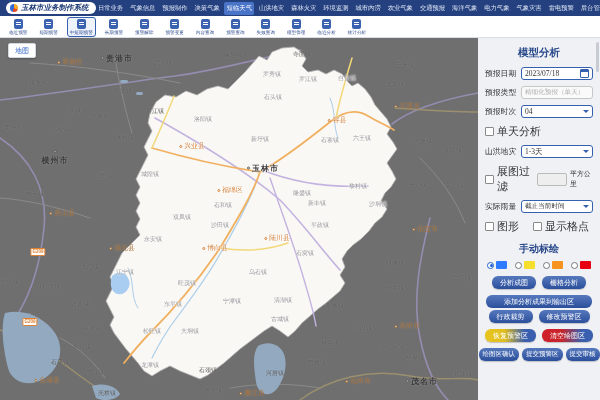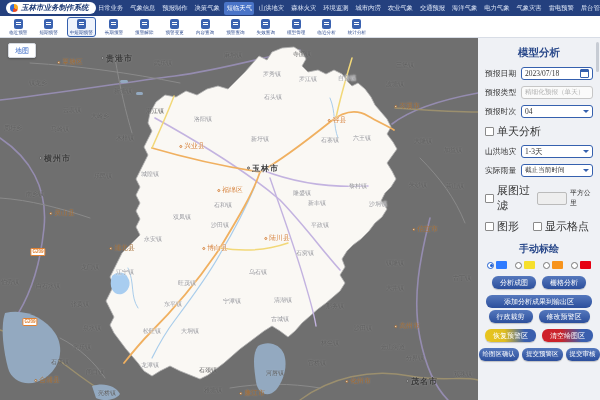--- a/index.html
+++ b/index.html
@@ -197,21 +197,21 @@
         <path d="M152,110 C160,92 168,74 174,58" stroke="#f2d878" stroke-width="1.5"></path>
       </g>
 
       <path d="M112,238 C118,232 126,234 128,240 C132,246 128,254 122,256 C114,258 108,250 112,238 Z" fill="#a8cdf0"></path>
     </svg>
     <div id="mapLabels">
         <div class="mlabel ci dim" style="left: 117px; top: 20px;">
           <span class="dot"></span>
           <span>贵港市</span>
         </div>
-        <div class="mlabel ci dim" style="left: 55px; top: 120px;">
+        <div class="mlabel ci dim" style="left: 55px; top: 120px; flex-direction: column;">
           <span class="dot"></span>
           <span>横州市</span>
         </div>
         <div class="mlabel ci dim" style="left: 422px; top: 343px;">
           <span class="dot"></span>
           <span>茂名市</span>
         </div>
         <div class="mlabel ci" style="left: 263px; top: 130px;">
           <span class="dot"></span>
           <span>玉林市</span>
@@ -524,32 +524,32 @@
 
     <div class="row">
       <span class="lbl">山洪地灾</span>
       <div class="ctl">
         <span class="val">1-3天</span>
         <span class="chev"></span>
       </div>
     </div>
 
     <div class="row">
+      <span class="chk"></span>
+      <span class="chklbl">展图过滤</span>
+      <span class="mini-input"></span>
+      <span class="unit">平方公里</span>
+    </div>
+
+    <div class="row">
       <span class="lbl">实际雨量</span>
       <div class="ctl">
         <span class="val" style="font-size:6.6px;">截止当前时间</span>
         <span class="chev"></span>
       </div>
-    </div>
-
-    <div class="row">
-      <span class="chk"></span>
-      <span class="chklbl">展图过滤</span>
-      <span class="mini-input"></span>
-      <span class="unit">平方公里</span>
     </div>
 
     <div class="row">
       <span class="chk"></span>
       <span class="chklbl">图形</span>
       <span style="width:8px;"></span>
       <span class="chk"></span>
       <span class="chklbl">显示格点</span>
     </div>
 

